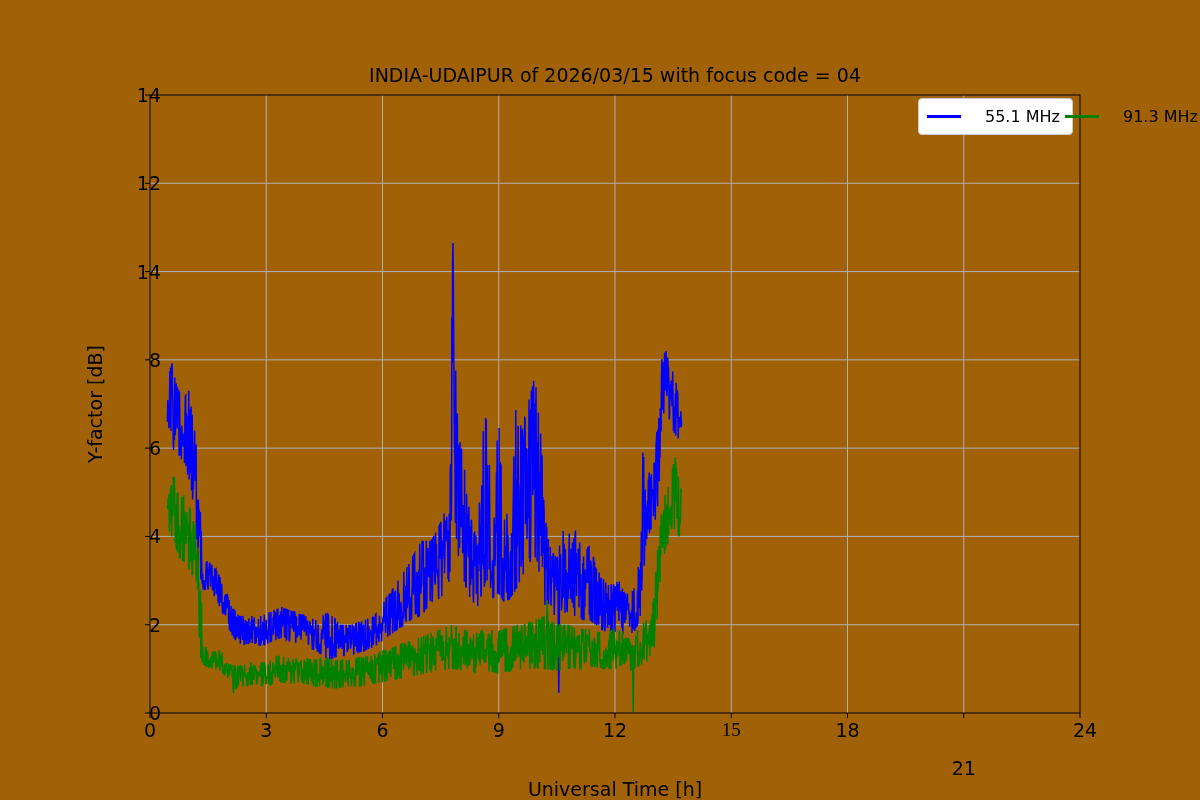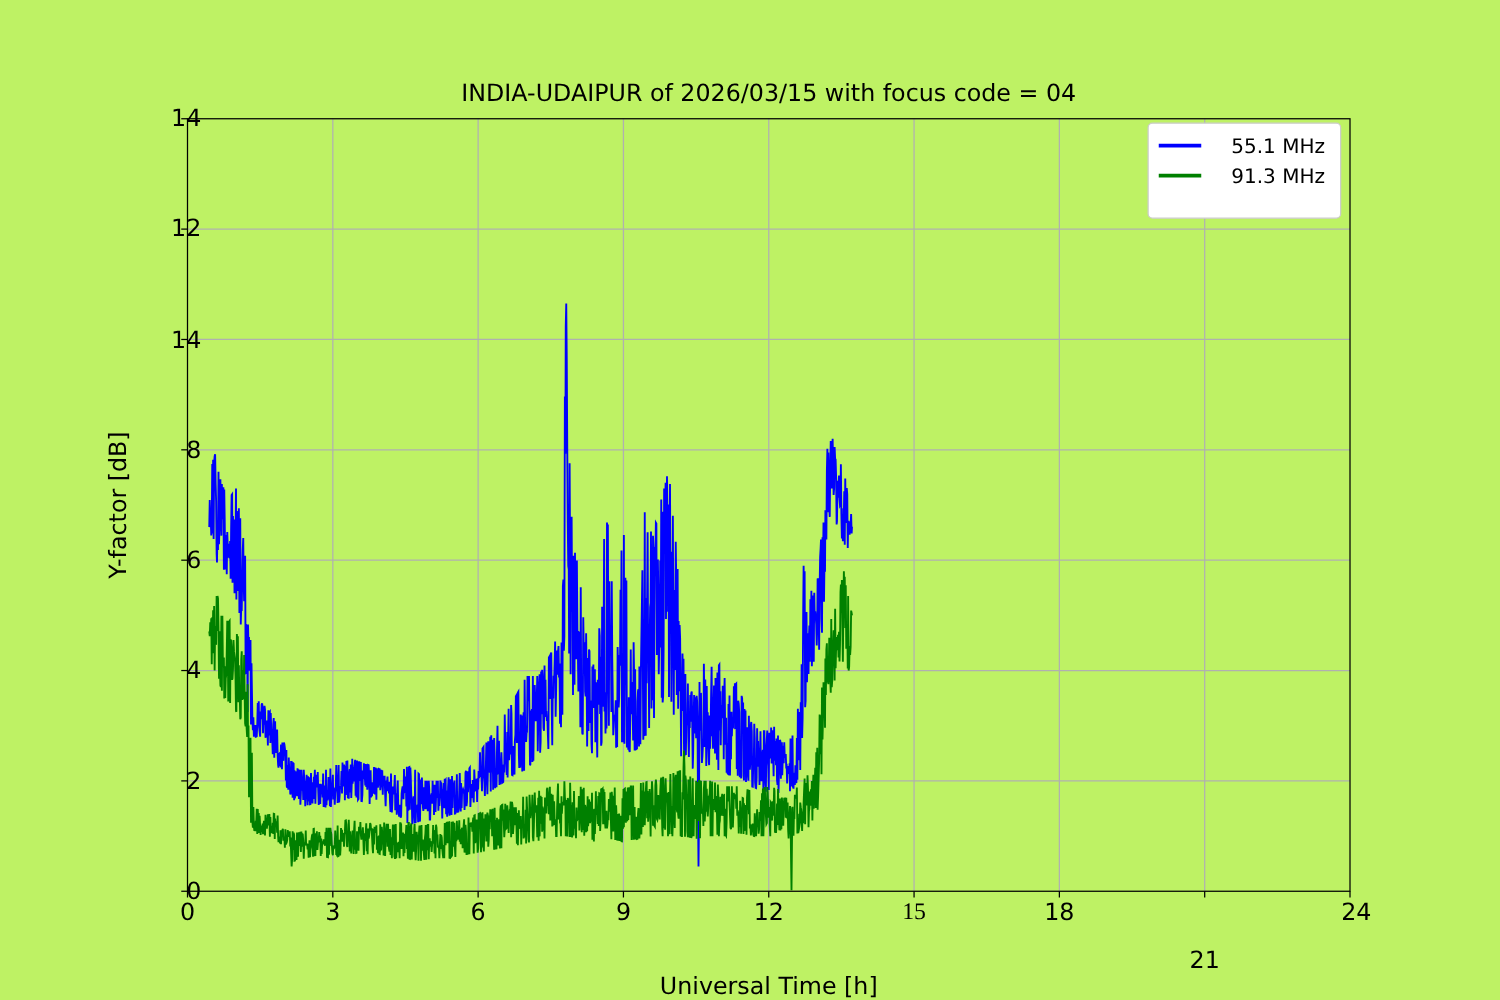--- a/index.html
+++ b/index.html
@@ -1,17 +1,17 @@
 <!DOCTYPE html>
 <html><head>
 <meta charset="utf-8">
 <style>
   html,body { margin:0; padding:0; background:#ffffff; }
   .figure {
-    position:relative; width:1200px; height:800px; background:#bef264;
+    position:relative; width:1200px; height:800px; background:#a16207;
     font-family:"DejaVu Sans","Liberation Sans",sans-serif; color:#000;
     overflow:hidden;
   }
   .figure svg { position:absolute; left:0; top:0; }
   .chart-title {
     position:absolute; left:150px; top:63px; width:930px;
     text-align:center; font-size:19px; line-height:24px; white-space:nowrap;
   }
   .xlabel {
     position:absolute; left:150px; top:746px; width:930px;
@@ -25,21 +25,21 @@
     position:absolute; top:719px; transform:translateX(-50%);
     font-size:19px; line-height:22px;
   }
   .ytick {
     position:absolute; left:141px; transform:translate(-100%,-50%);
     font-size:19px; line-height:22px;margin-left:20px;
   }
   .legend {
     position:absolute; left:918px; top:98px; width:155px; box-sizing:border-box;
     background:#ffffff; border:1px solid #cccccc; border-radius:4px;
-    padding:8px 8px 24px 8px; display:flex; flex-direction:column; gap:5px;
+    padding:8px 8px 8px 8px; display:flex; flex-direction:row; gap:5px;
   }
   .legend-row { display:flex; align-items:center; height:19px; }
   .legend-swatch { width:34px; height:3px; flex:0 0 34px; margin-right:24px; }
   .legend-label { font-size:16px; line-height:19px; white-space:nowrap; }
 </style>
 </head>
 <body>
 
 <div class="figure" id="figure">
   <svg id="plot" width="1200" height="800">

